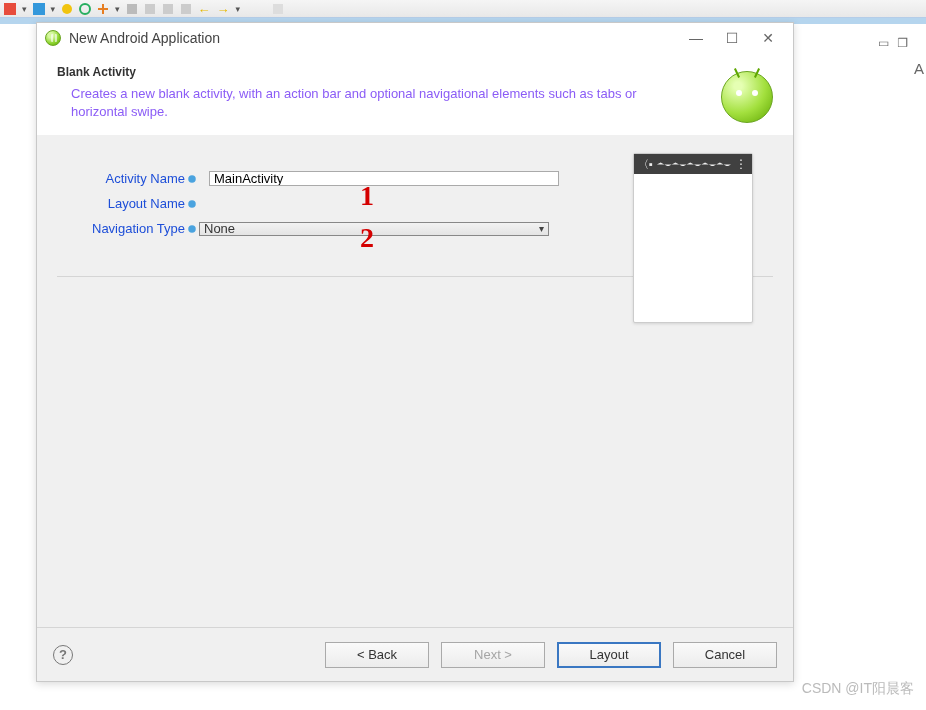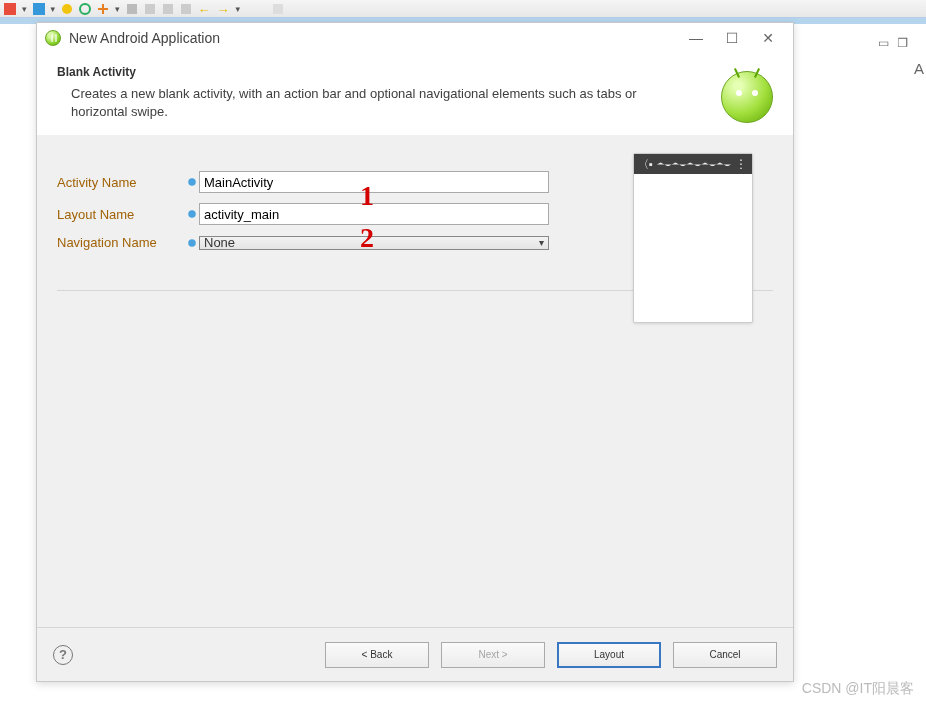--- a/index.html
+++ b/index.html
@@ -59,49 +59,50 @@
     }
     .title-text { font-size: 14px; color: #444; flex: 1; }
     .win-controls { display: flex; gap: 18px; font-size: 14px; color: #666; padding-right: 8px; }
     .win-btn { cursor: pointer; width: 18px; text-align: center; }
     .header-area {
       background: #fff;
       padding: 12px 20px 14px 20px;
       position: relative;
     }
     .header-title { font-size: 12px; font-weight: bold; color: #333; margin-bottom: 6px; }
-    .header-desc { font-size: 13px; color: #404040; padding-left: 14px; max-width: 620px; line-height: 1.4; }
+    .header-desc { font-size: 13px; color: #8b5cf6; padding-left: 14px; max-width: 620px; line-height: 1.4; }
     .android-big {
       position: absolute; right: 20px; top: 18px;
       width: 52px; height: 52px; border-radius: 50%;
       background: radial-gradient(circle at 32% 28%, #e5ffb3 8%, #a3e03e 55%, #5ea600);
       border: 1px solid #6aa520;
     }
     .android-big .eye { position: absolute; width: 6px; height: 6px; background: #fff; border-radius: 50%; top: 18px; }
     .android-big .eye.l { left: 14px; } .android-big .eye.r { right: 14px; }
     .android-big .ant { position: absolute; width: 2px; height: 10px; background: #5ea600; top: -4px; }
     .android-big .ant.l { left: 14px; transform: rotate(-25deg); }
     .android-big .ant.r { right: 14px; transform: rotate(25deg); }
     .content-area {
       flex: 1;
       background: #f0f0f0;
       padding: 36px 20px 20px 20px;
       position: relative;
     }
     .form-row { display: flex; align-items: center; margin-bottom: 10px; }
-    .form-label { width: 130px; font-size: 13px; color: #a16207; padding-right: 2px; }
+    .form-label { width: 130px; text-align: right; font-size: 13px; color: #1d4ed8; padding-right: 2px; }
     .decorator { width: 10px; height: 10px; display: inline-block; margin-right: 2px; }
     .decorator svg { display: block; }
     .text-input {
-      width: 350px; height: 22px;
+      width: 350px; height: 15px;
       border: 1px solid #aaa;
       background: #fff;
       padding: 0 4px;
       font-size: 13px;
       font-family: inherit;
+      margin-left: 10px;
     }
     .combo {
       width: 350px; height: 14px;
       border: 1px solid #888;
       background: linear-gradient(#f2f2f2,#e4e4e4);
       padding: 0 4px;
       font-size: 13px;
       display: flex; align-items: center; justify-content: space-between;
       cursor: pointer;
     }
@@ -142,21 +143,21 @@
       border: 1.4px solid #777; border-radius: 50%;
       display: flex; align-items: center; justify-content: center;
       color: #777; font-size: 13px; font-weight: bold;
       cursor: pointer;
     }
     .spacer { flex: 1; }
     .btn {
       width: 104px; height: 26px;
       border: 1px solid #aaa;
       background: linear-gradient(#fafafa,#ececec);
-      font-size: 10px; color: #333;
+      font-size: 13px; color: #333;
       cursor: pointer;
       font-family: inherit;
     }
     .btn.disabled { color: #a5a5a5; cursor: default; }
     .btn.primary { border: 2px solid #3a77c2; }
     .annotation {
       position: absolute;
       color: #d40000; font-size: 28px;
       font-family: "Comic Sans MS", cursive;
       font-weight: bold;
@@ -259,25 +260,24 @@
       <input class="text-input" type="text" value="MainActivity" style="">
     </div>
 
     <div class="form-row">
       <div class="form-label">Layout Name</div>
       <span class="decorator">
           <svg viewBox="0 0 8 8">
             <circle cx="4" cy="4" r="3" fill="#4aa3df"></circle>
           </svg>
         </span>
-      <input class="text-input" type="text" value="activity_main" style="">
     </div>
 
     <div class="form-row">
-      <div class="form-label">Navigation Name</div>
+      <div class="form-label">Navigation Type</div>
       <span class="decorator">
           <svg viewBox="0 0 8 8">
             <circle cx="4" cy="4" r="3" fill="#4aa3df"></circle>
           </svg>
         </span>
       <div class="combo">
         <span>None</span>
         <span class="combo-arrow">▾</span>
       </div>
     </div>

